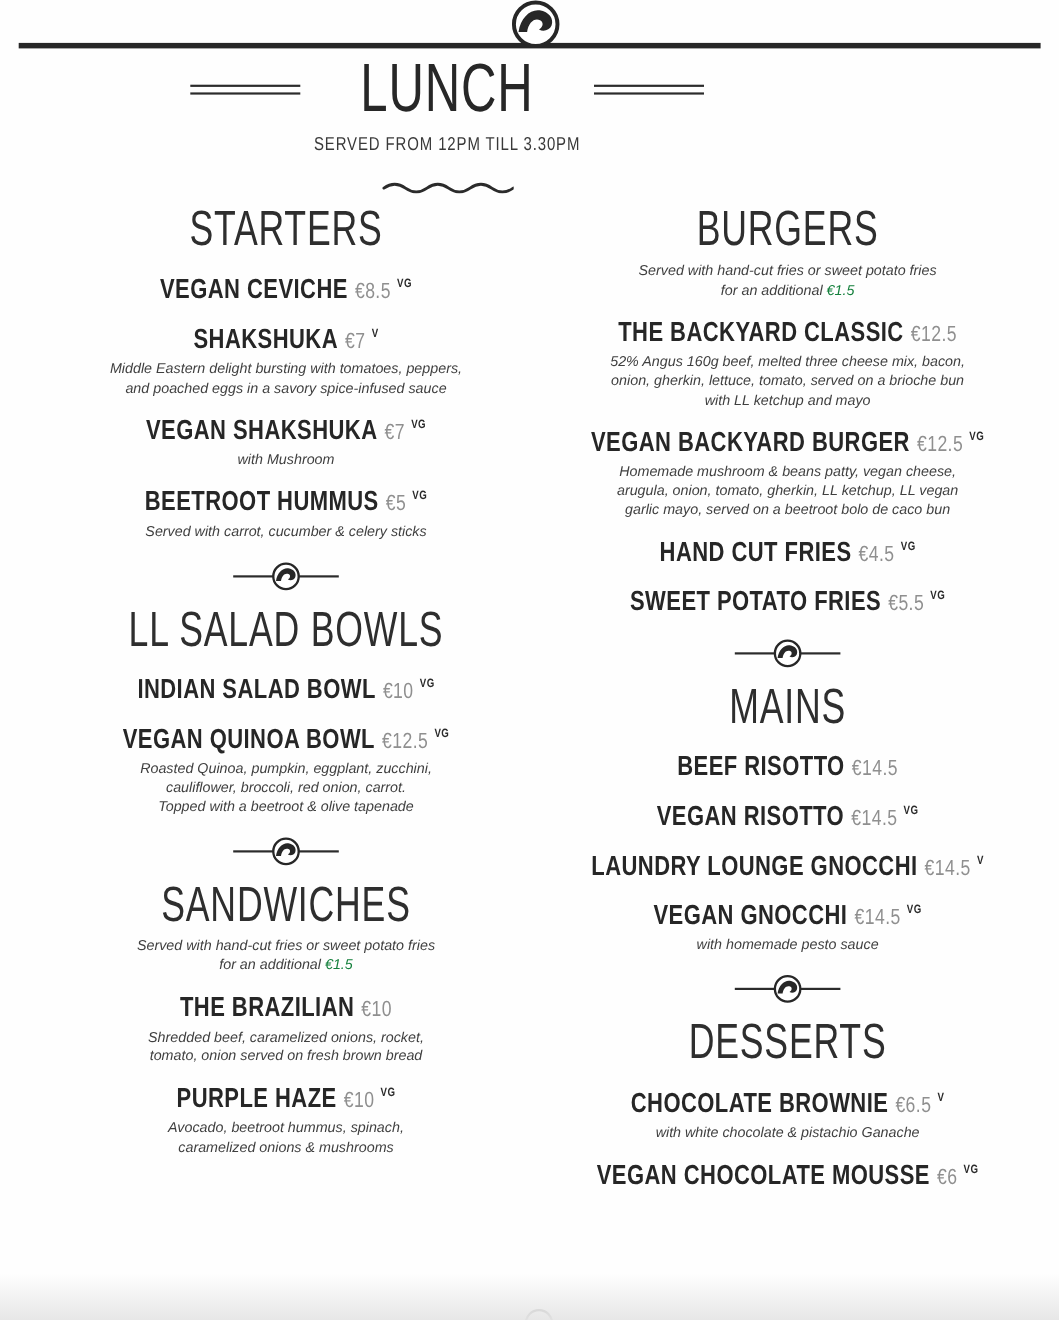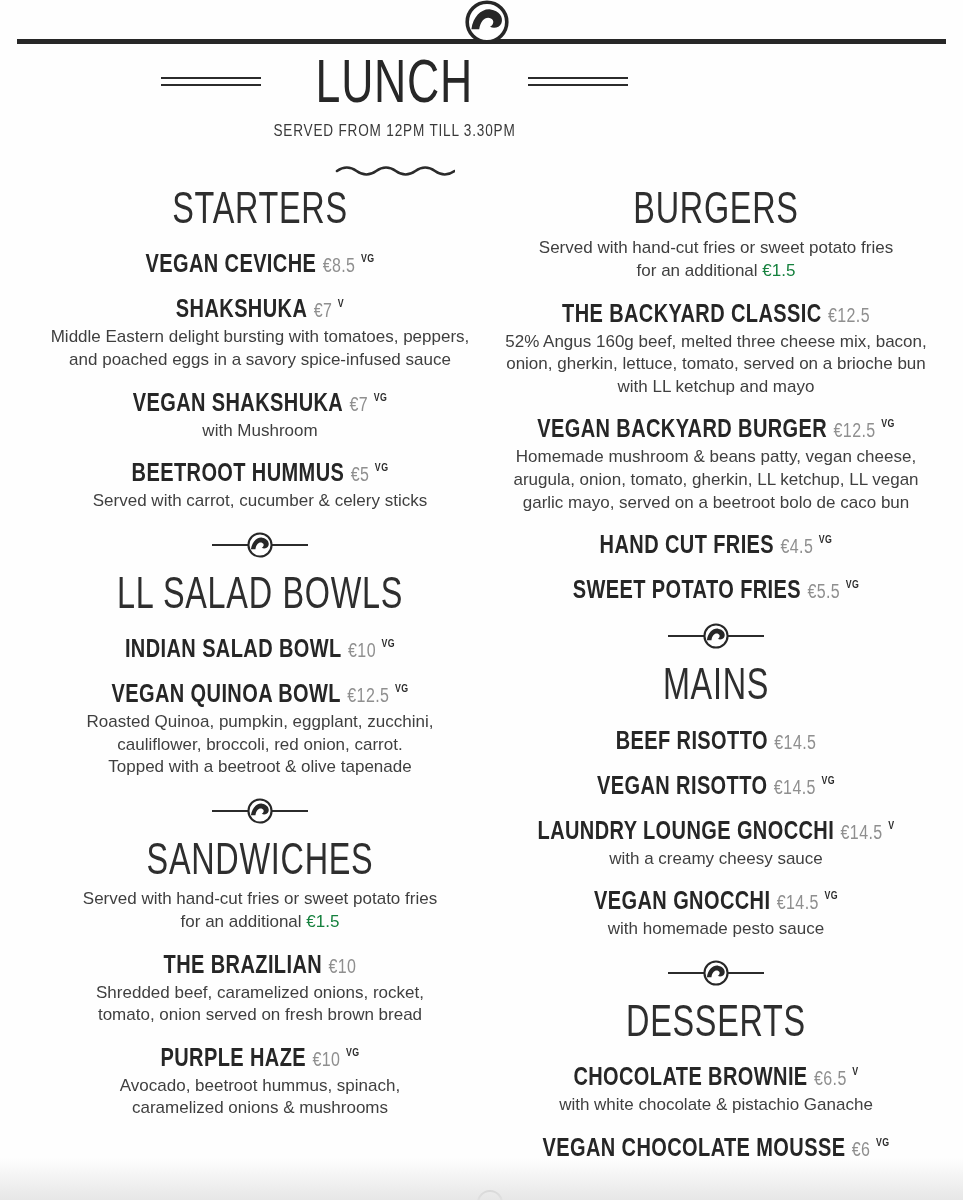--- a/index.html
+++ b/index.html
@@ -7,21 +7,21 @@
     width:963px;height:1200px;position:relative;overflow:hidden;
     background:#fefefe;
     font-family:"Liberation Sans","DejaVu Sans",sans-serif;
     color:#2b2b2b;
     -webkit-font-smoothing:antialiased;
   }
   
   .top-rule{position:absolute;top:39px;left:17px;right:17px;height:5px;background:#272727;}
   .top-logo{position:absolute;top:-2px;left:463px;width:48px;height:48px;}
   
-  .header{position:absolute;top:50px;left:4px;width:781px;text-align:center;}
+  .header{position:absolute;top:50px;left:16px;width:781px;text-align:center;}
   .lunch-row{display:flex;align-items:center;justify-content:center;gap:24px;margin-top:0;}
   .dash{width:100px;height:9px;border-top:2.5px solid #2b2b2b;border-bottom:2.5px solid #2b2b2b;box-sizing:border-box;}
   .lunch-title{
     font-size:62px;line-height:1;font-weight:500;letter-spacing:1px;color:#272727;
     transform:scaleX(0.72);transform-origin:center;display:inline-block;white-space:nowrap;
   }
   .subtitle{
     margin-top:9px;font-size:17px;letter-spacing:1px;color:#393939;
     transform:scaleX(0.8);transform-origin:center;white-space:nowrap;
   }
@@ -39,22 +39,22 @@
   .menu-item{margin-top:16px;}
   .item-row{
     display:flex;align-items:baseline;justify-content:center;
     transform:scaleX(0.8);transform-origin:center;white-space:nowrap;
   }
   .item-name{font-size:25px;font-weight:700;letter-spacing:0.5px;color:#262626;}
   .item-price{font-size:20px;font-weight:400;color:#8f8f8f;margin-left:8px;letter-spacing:0.5px;}
   .diet{font-size:11px;font-weight:700;color:#2b2b2b;margin-left:7px;position:relative;top:-10px;letter-spacing:0.5px;}
   .diet:empty{display:none;}
   .desc{
-    margin:3px auto 0;font-size:17px;line-height:1.33;color:#3f3f3f;
-    white-space:pre-line;max-width:436px;
+    margin:3px auto 0;font-size:13px;line-height:1.33;color:#3f3f3f;
+    white-space:pre-line;max-width:436px;font-style:italic;
   }
   .desc:empty{display:none;}
   .note{margin-top:4px;}
   .gray{color:#15803d;}
   
   .divider{position:relative;width:96px;height:30px;margin:17px auto 8px;}
   .divider .dline{position:absolute;top:14px;left:0;right:0;height:2px;background:#2b2b2b;}
   .divider svg{position:absolute;top:1px;left:34px;}
   .sec-gap{margin-top:6px;}
   
@@ -248,21 +248,20 @@
           <span class="item-price">€14.5</span>
           <span class="diet">VG</span>
         </div>
     </div>
     <div class="menu-item">
       <div class="item-row">
           <span class="item-name">LAUNDRY LOUNGE GNOCCHI</span>
           <span class="item-price">€14.5</span>
           <span class="diet">V</span>
         </div>
-      <p class="desc">with a creamy cheesy sauce</p>
     </div>
     <div class="menu-item">
       <div class="item-row">
           <span class="item-name">VEGAN GNOCCHI</span>
           <span class="item-price">€14.5</span>
           <span class="diet">VG</span>
         </div>
       <p class="desc">with homemade pesto sauce</p>
     </div>
 

